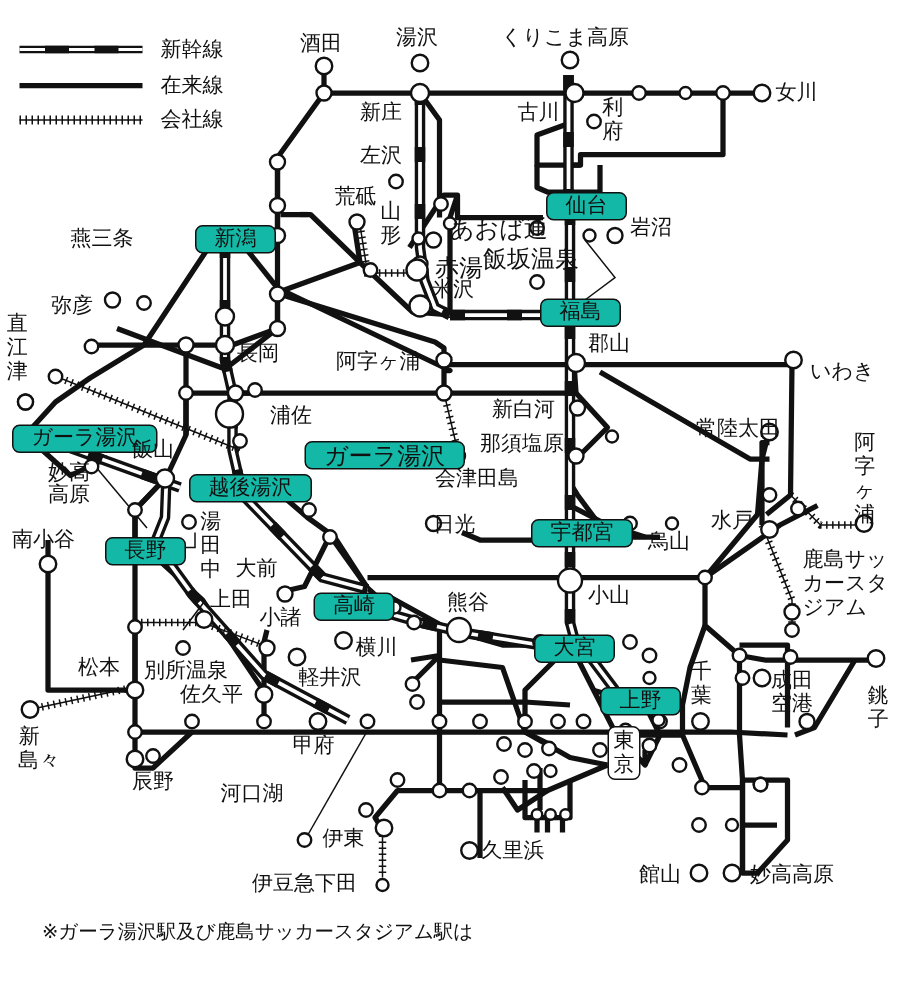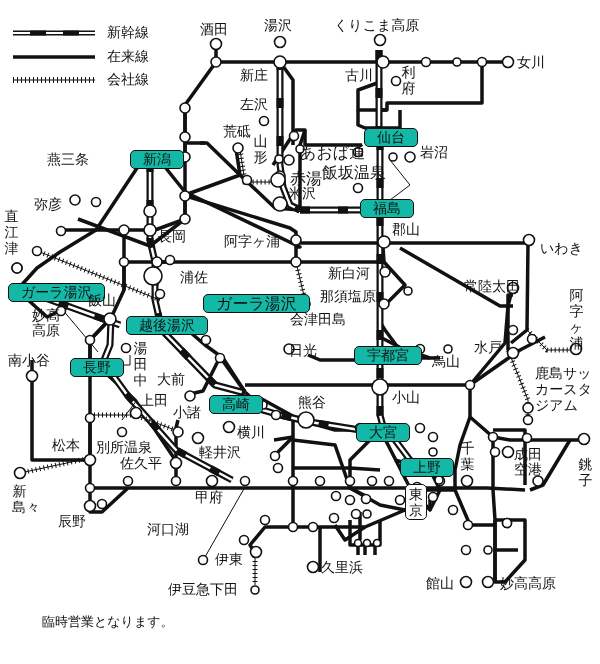--- a/index.html
+++ b/index.html
@@ -414,23 +414,23 @@
 <div class="lbl" style="left:52px;top:438px">松本</div>
 <div class="lbl" style="left:199px;top:445px">軽井沢</div>
 <div class="lbl" style="left:120px;top:456px">佐久平</div>
 <div class="lbl box" style="left:400px;top:458px">上野</div>
 <div class="lbl v" style="left:460px;top:440px">千葉</div>
 <div class="lbl" style="left:514px;top:447px;width:30px;white-space:normal">成田空港</div>
 <div class="lbl v" style="left:578px;top:456px">銚子</div>
 <div class="lbl v" style="left:12px;top:483px">新島々</div>
 <div class="lbl" style="left:195px;top:490px">甲府</div>
 <div class="lbl boxv" style="left:405px;top:484px">東京</div>
-<div class="lbl" style="left:58px;top:514px">辰野</div>
+<div class="lbl" style="left:88px;top:514px">辰野</div>
 <div class="lbl" style="left:147px;top:522px">河口湖</div>
 <div class="lbl" style="left:215px;top:552px">伊東</div>
 <div class="lbl" style="left:321px;top:560px">久里浜</div>
 <div class="lbl" style="left:426px;top:576px">館山</div>
 <div class="lbl" style="left:500px;top:576px">妙高高原</div>
 <div class="lbl" style="left:168px;top:582px">伊豆急下田</div>
 
 <div class="note">
-  <span class="note-l2">臨時営業となります。</span>
+  <span>※ガーラ湯沢駅及び鹿島サッカースタジアム駅は</span>
 </div>
 
 </body></html>

